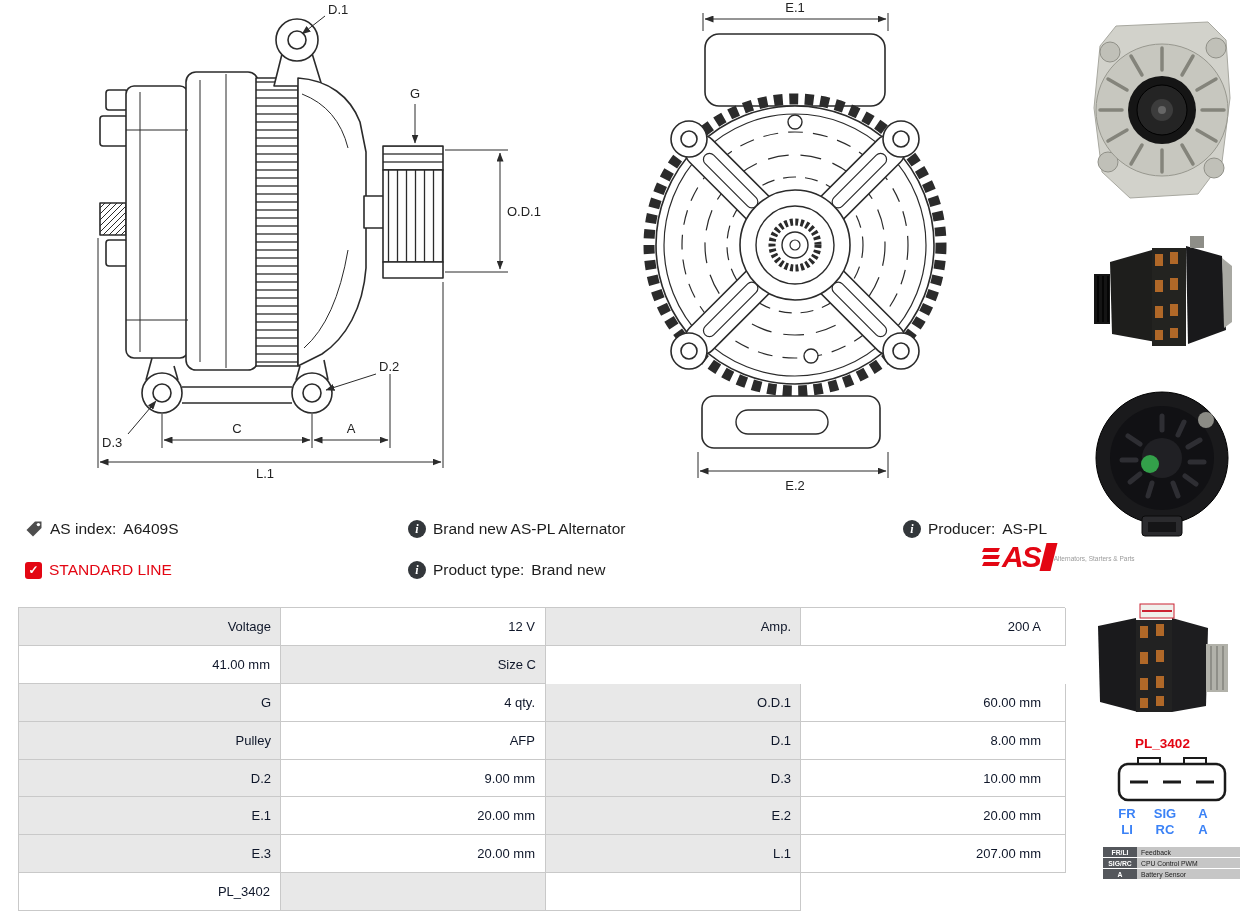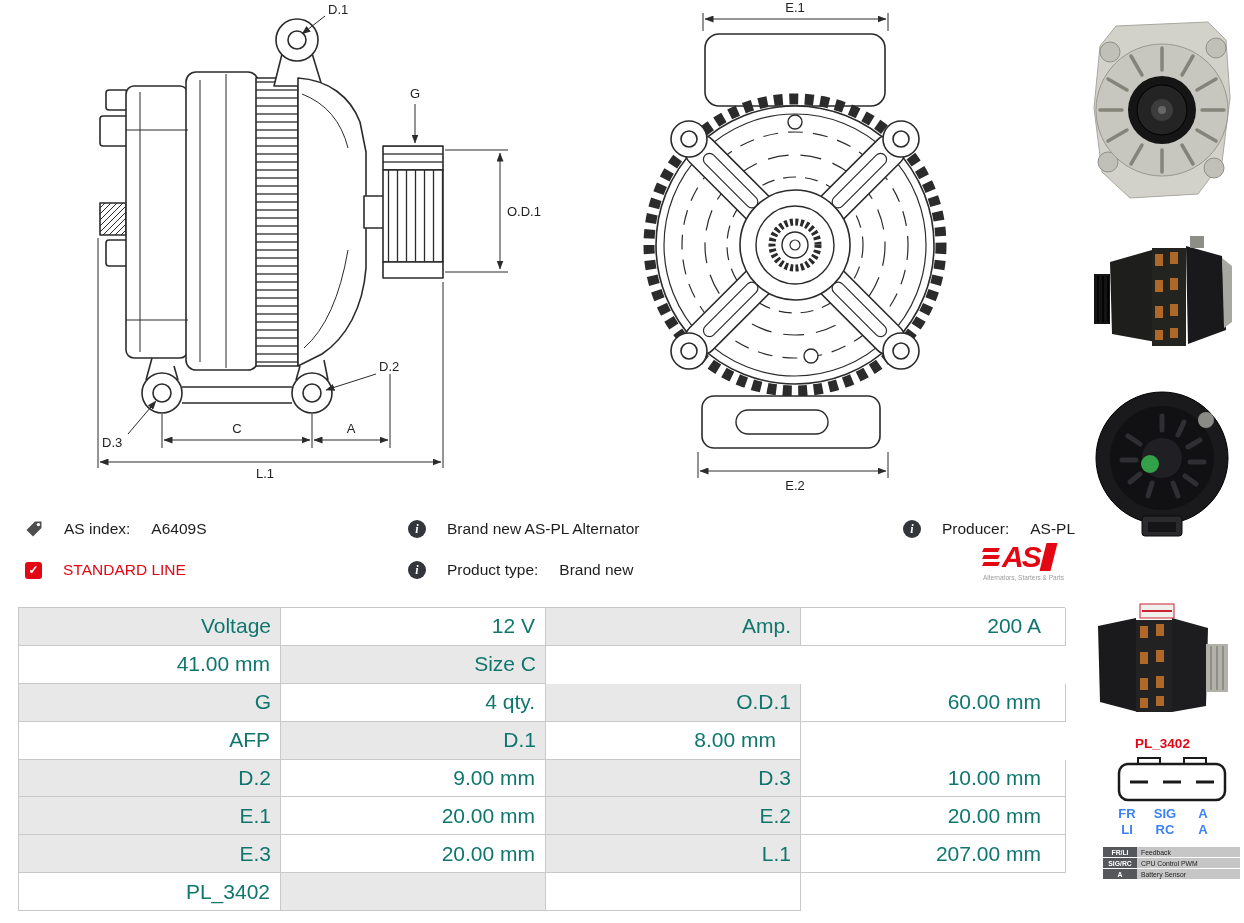--- a/index.html
+++ b/index.html
@@ -3,43 +3,43 @@
 <meta charset="utf-8">
 <style>
   *{margin:0;padding:0;box-sizing:border-box}
   html,body{background:#fff}
   body{font-family:"Liberation Sans",sans-serif;color:#222}
   .page{position:relative;width:1244px;height:923px;background:#fff;overflow:hidden}
   .abs{position:absolute}
   svg text{font-family:"Liberation Sans",sans-serif}
 
   
-  .info-item{position:absolute;display:flex;align-items:center;gap:21px;font-size:15.5px;color:#1d1d1d;height:22px;white-space:nowrap}
+  .info-item{position:absolute;display:flex;align-items:center;gap:7px;font-size:15.5px;color:#1d1d1d;height:22px;white-space:nowrap}
   .info-item b{font-weight:normal}
   .red{color:#e30613}
   .info-icon{width:18px;height:18px;border-radius:50%;background:#33373b;color:#fff;
     font-family:"Liberation Serif",serif;font-style:italic;font-weight:bold;font-size:12px;
     display:flex;align-items:center;justify-content:center;flex:0 0 auto}
   .check-icon{width:17px;height:17px;border-radius:3px;background:#e30613;color:#fff;
     font-size:12px;font-weight:bold;display:flex;align-items:center;justify-content:center;flex:0 0 auto}
 
   
-  .as-logo{display:flex;flex-direction:column;align-items:flex-start}
+  .as-logo{display:flex;flex-direction:row;align-items:center}
   .as-logo-row{display:flex;align-items:center}
   .as-logo-stripes{display:flex;flex-direction:column;gap:3px;margin-right:3px}
   .as-logo-stripes i{display:block;width:16px;height:4px;background:#e30613;transform:skewX(-25deg)}
   .as-logo-as{color:#e30613;font-style:italic;font-weight:bold;font-size:30px;line-height:1;letter-spacing:-2px}
   .as-logo-flag{display:block;width:11px;height:28px;background:#e30613;transform:skewX(-14deg);margin-left:3px}
   .as-logo-tagline{font-size:6.5px;color:#9a9a9a;margin-top:2px;white-space:nowrap}
 
   
   .spec-table{position:absolute;left:18px;top:607px;width:1047px;border-top:1px solid #c9c9c9;border-left:1px solid #c9c9c9}
   .spec-row{display:grid;grid-template-columns:262px 265px 255px 265px;height:37.9px}
   .spec-cell{border-right:1px solid #c9c9c9;border-bottom:1px solid #c9c9c9;display:flex;align-items:center;
-    justify-content:flex-end;font-size:21px;color:#0f766e;padding-right:10px;overflow:hidden}
+    justify-content:flex-end;font-size:13px;color:#0f172a;padding-right:10px;overflow:hidden}
   .spec-label{background:#e8e8e8;padding-right:9px}
   .spec-value{background:#fff}
   .spec-value.v2{padding-right:24px}
 
   
   .pl-code{position:absolute;left:1085px;top:736px;width:155px;text-align:center;
     color:#e30613;font-weight:bold;font-size:13.5px}
   .pins{position:absolute;left:1110px;top:806px;width:110px;font-weight:bold;font-size:13px;color:#3b82f6}
   .pin-row{display:flex;justify-content:space-between;height:16px}
   .pin{width:34px;text-align:center}
@@ -354,20 +354,21 @@
       <div class="spec-cell spec-value">41.00 mm</div>
       <div class="spec-cell spec-label">Size C</div>
     </div>
     <div class="spec-row">
       <div class="spec-cell spec-label">G</div>
       <div class="spec-cell spec-value">4 qty.</div>
       <div class="spec-cell spec-label">O.D.1</div>
       <div class="spec-cell spec-value v2">60.00 mm</div>
     </div>
     <div class="spec-row">
+      <div class="spec-cell spec-label">Pulley</div>
       <div class="spec-cell spec-value">AFP</div>
       <div class="spec-cell spec-label">D.1</div>
       <div class="spec-cell spec-value v2">8.00 mm</div>
     </div>
     <div class="spec-row">
       <div class="spec-cell spec-label">D.2</div>
       <div class="spec-cell spec-value">9.00 mm</div>
       <div class="spec-cell spec-label">D.3</div>
       <div class="spec-cell spec-value v2">10.00 mm</div>
     </div>

